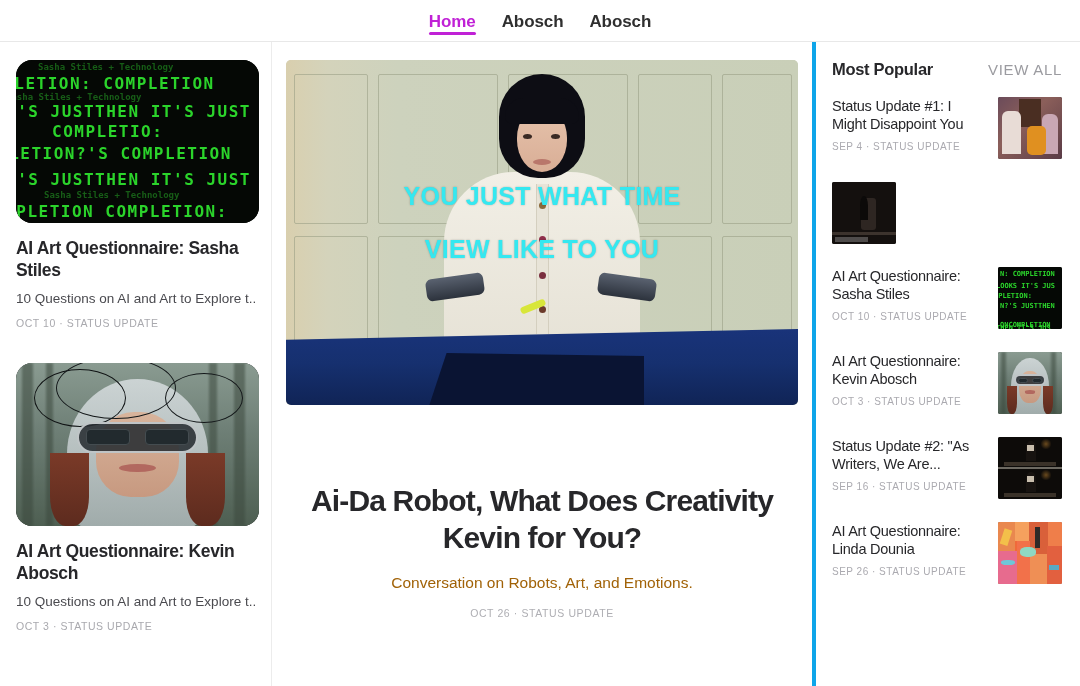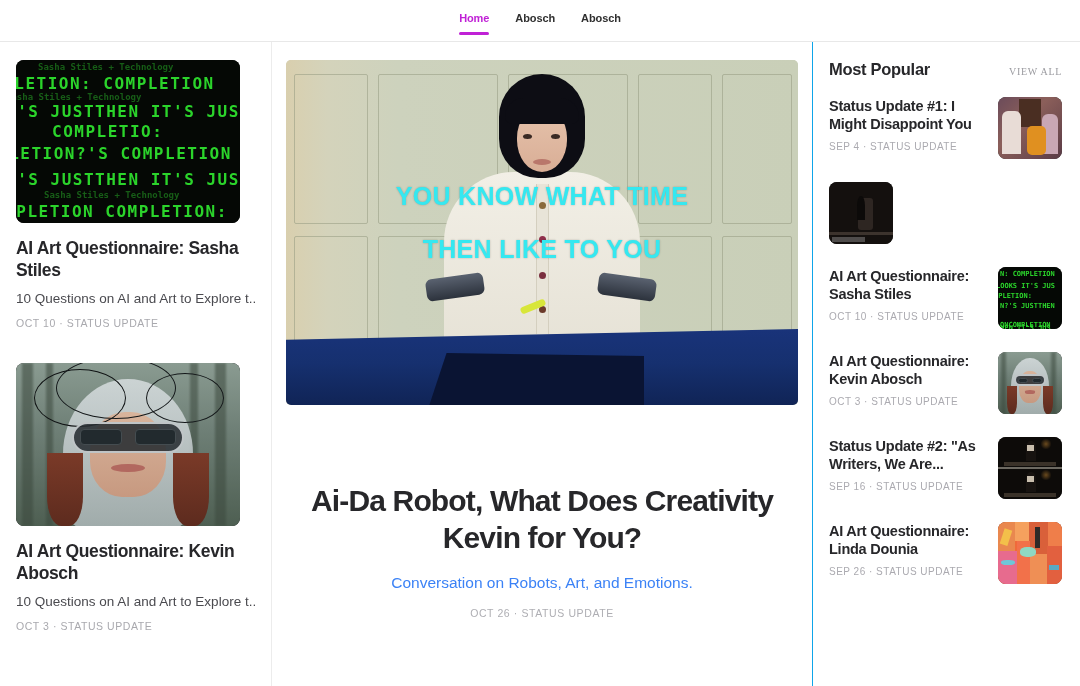--- a/index.html
+++ b/index.html
@@ -17,21 +17,21 @@
     border-bottom: 1px solid #e8e8e8;
     display: flex;
     align-items: center;
     justify-content: center;
     gap: 0px;
     background: #fff;
   }
   .nav { display: flex; align-items: flex-start; gap: 26px; height: 42px; }
   .nav-item {
     position: relative;
-    font-size: 11px;
+    font-size: 17px;
     font-weight: 600;
     color: #2f2f2f;
     letter-spacing: -0.1px;
     padding-top: 12px;
     height: 42px;
     cursor: pointer;
     white-space: nowrap;
   }
   .nav-item.active { color: #c021d6; }
   .nav-item.active::after {
@@ -58,29 +58,29 @@
   .col-main {
     flex: 1 1 auto;
     padding: 18px 14px 0 14px;
     display: flex;
     flex-direction: column;
     align-items: center;
   }
   .col-right {
     width: 268px;
     flex: 0 0 268px;
-    border-left: 1px solid #0ea5e9;
+    border-left: 4px solid #0ea5e9;
     padding: 18px 0 0 16px;
   }
 
   
   .card { margin-bottom: 34px; cursor: pointer; }
   .card-thumb {
-    width: 224px; height: 163px;
-    border-radius: 8px;
+    width: 243px; height: 163px;
+    border-radius: 16px;
     overflow: hidden;
     position: relative;
     background: #111;
   }
   .card-title {
     margin-top: 14px;
     font-size: 17.5px;
     font-weight: 700;
     line-height: 1.28;
     color: #27272a;
@@ -129,21 +129,21 @@
     text-align: center;
     font-size: 30px;
     font-weight: 700;
     line-height: 1.23;
     color: #27272a;
     letter-spacing: -0.85px;
   }
   .main-sub {
     margin-top: 17px;
     font-size: 15.5px;
-    color: #3b82f6;
+    color: #a16207;
     text-align: center;
   }
   .main-meta {
     margin-top: 15px;
     font-size: 10.5px;
     color: #aeaeb3;
     letter-spacing: 0.6px;
     text-transform: uppercase;
   }
 
@@ -155,55 +155,54 @@
     padding-right: 18px;
     margin-bottom: 18px;
   }
   .pop-title {
     font-size: 16.5px;
     font-weight: 700;
     color: #27272a;
     letter-spacing: -0.3px;
   }
   .pop-viewall {
-    font-size: 10px;
+    font-size: 15px;
     color: #9b9ba0;
     letter-spacing: 0.7px;
     text-transform: uppercase;
     cursor: pointer;
-    font-family: Liberation Serif, serif;
   }
   .pop-item {
     display: flex;
     justify-content: space-between;
     align-items: flex-start;
     gap: 10px;
     padding-right: 18px;
     margin-bottom: 23px;
     cursor: pointer;
   }
   .pop-text { flex: 1 1 auto; min-width: 0; }
   .pop-item-title {
     font-size: 14.5px;
-    font-weight: 700;
+    font-weight: 400;
     line-height: 1.27;
     color: #27272a;
     letter-spacing: -0.25px;
   }
   .pop-item-meta {
     margin-top: 7px;
     font-size: 10px;
     color: #abaab0;
     letter-spacing: 0.5px;
     text-transform: uppercase;
   }
   .pop-thumb {
     flex: 0 0 auto;
     width: 64px; height: 62px;
-    border-radius: 8px;
+    border-radius: 2px;
     overflow: hidden;
     position: relative;
     background: #222;
   }
 
   
   .art { position: absolute; inset: 0; }
 
   
   .art-term {
@@ -468,22 +467,22 @@
         <div class="fringe"></div>
         <div class="eye l"></div>
         <div class="eye r"></div>
         <div class="mouth"></div>
         <div class="arm l"></div>
         <div class="arm r"></div>
         <div class="pen"></div>
         <div class="table"></div>
         <div class="table-dark"></div>
       </div>
-      <div class="hero-cap l1">YOU KNOW WHAT TIME</div>
-      <div class="hero-cap l2">THEN LIKE TO YOU</div>
+      <div class="hero-cap l1">YOU JUST WHAT TIME</div>
+      <div class="hero-cap l2">VIEW LIKE TO YOU</div>
     </div>
 
     <div class="main-title">Ai-Da Robot, What Does Creativity Kevin for You?</div>
     <div class="main-sub">Conversation on Robots, Art, and Emotions.</div>
     <div class="main-meta">OCT 26 · STATUS UPDATE</div>
 
   </div>
 
   <div class="col-right">
 

